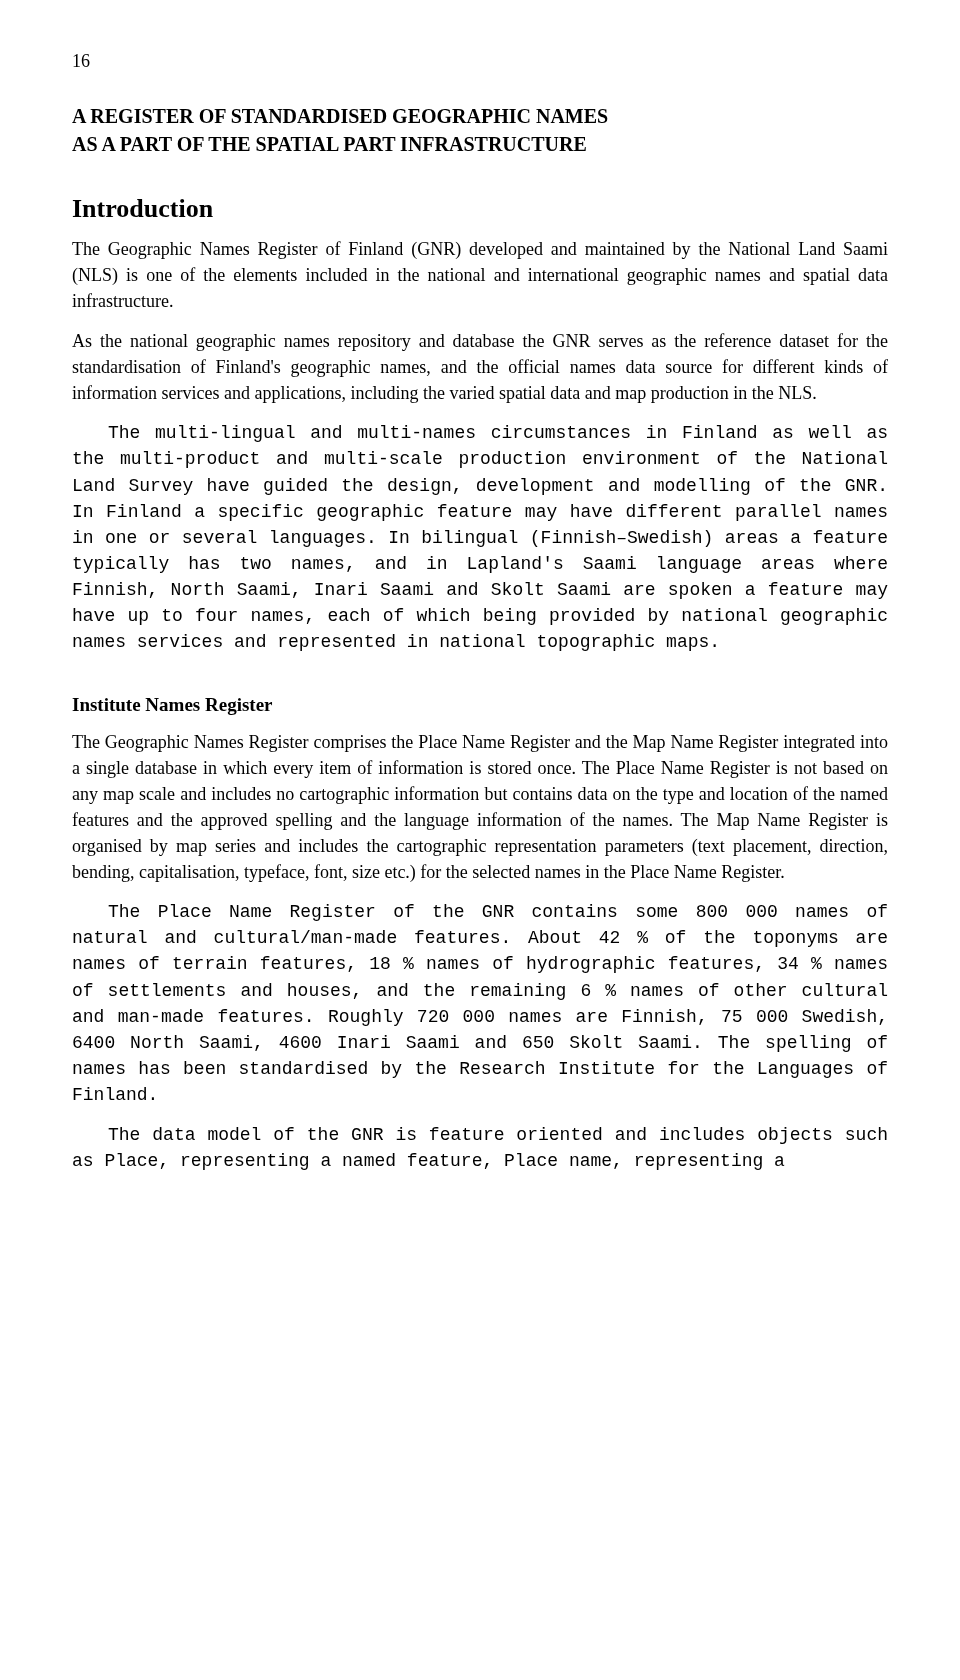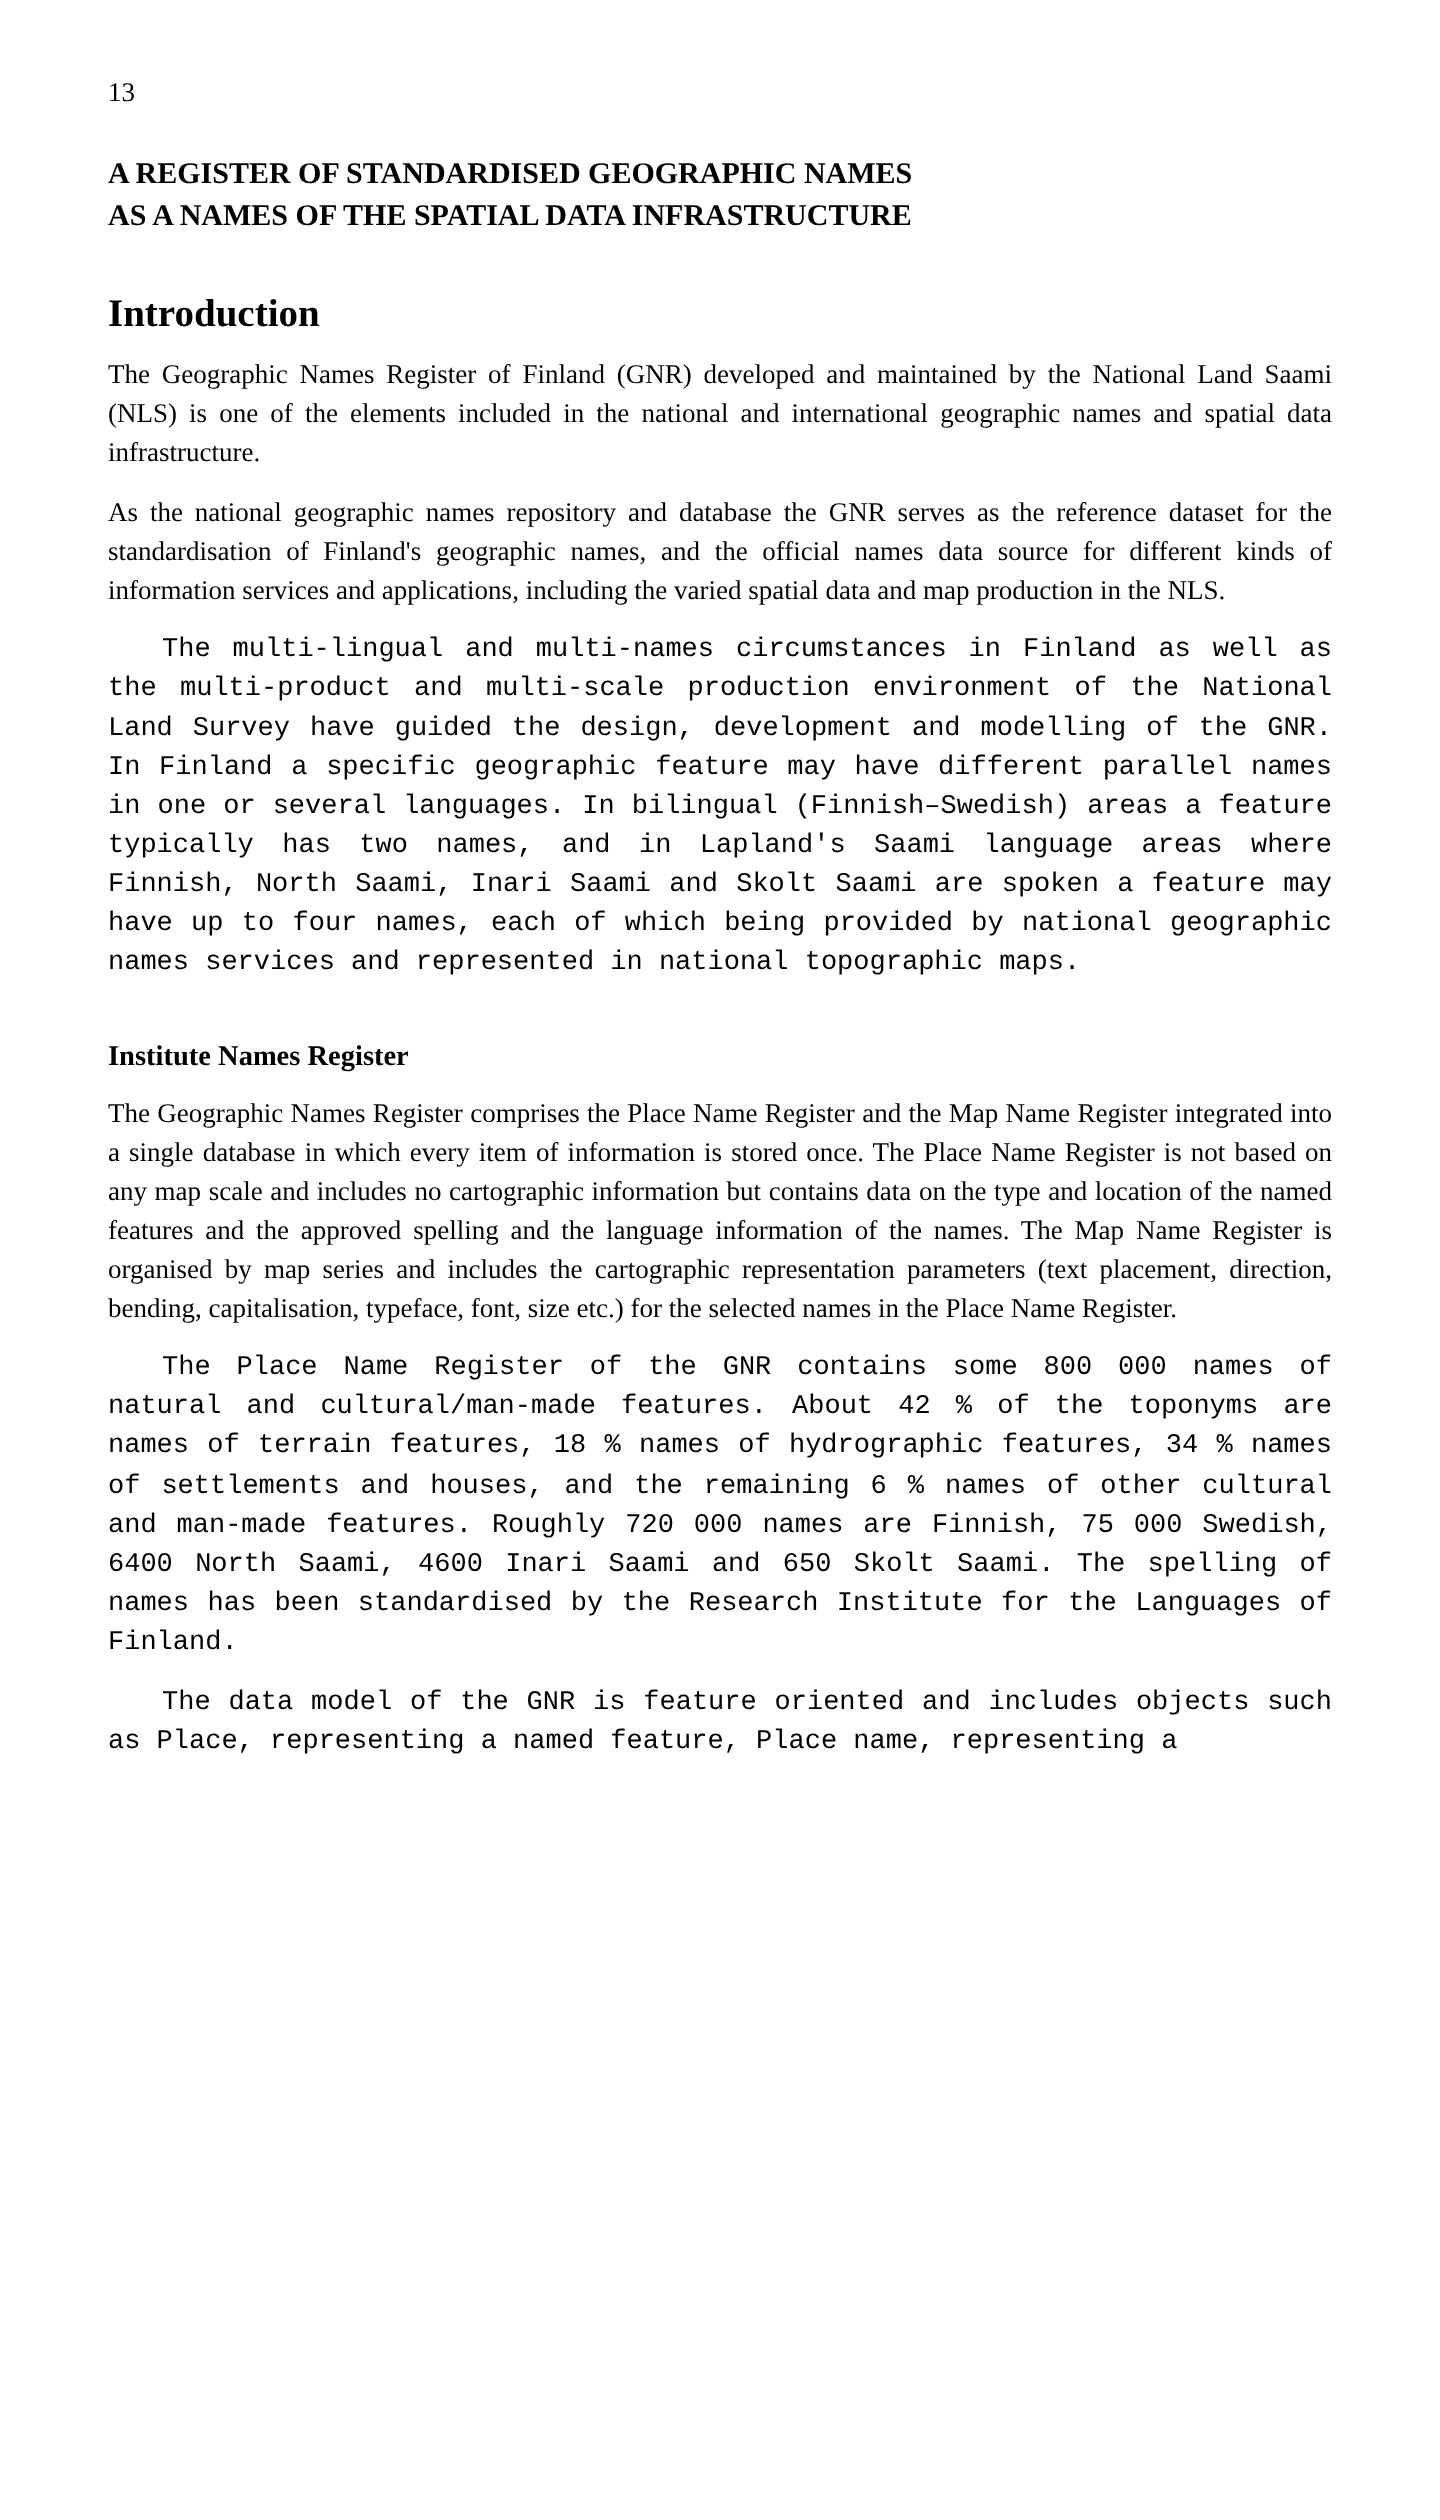--- a/index.html
+++ b/index.html
@@ -53,25 +53,25 @@
 
     .intro-heading {
       font-size: 26px;
       font-weight: bold;
       margin-bottom: 8px;
     }
   </style>
 </head>
 <body>
 
-<p class="page-number">13</p>
+<p class="page-number">16</p>
 
 <div class="main-title">
   <div>A REGISTER OF STANDARDISED GEOGRAPHIC NAMES</div>
-  <div>AS A NAMES OF THE SPATIAL DATA INFRASTRUCTURE</div>
+  <div>AS A PART OF THE SPATIAL PART INFRASTRUCTURE</div>
 </div>
 
 <div class="intro-heading">Introduction</div>
 
 <p class="paragraph-no-indent">The Geographic Names Register of Finland (GNR) developed and maintained by the National Land Saami (NLS) is one of the elements included in the national and international geographic names and spatial data infrastructure.</p>
 
 <p class="paragraph-no-indent">As the national geographic names repository and database the GNR serves as the reference dataset for the standardisation of Finland's geographic names, and the official names data source for different kinds of information services and applications, including the varied spatial data and map production in the NLS.</p>
 
 <p class="paragraph">The multi-lingual and multi-names circumstances in Finland as well as the multi-product and multi-scale production environment of the National Land Survey have guided the design, development and modelling of the GNR. In Finland a specific geographic feature may have different parallel names in one or several languages. In bilingual (Finnish–Swedish) areas a feature typically has two names, and in Lapland's Saami language areas where Finnish, North Saami, Inari Saami and Skolt Saami are spoken a feature may have up to four names, each of which being provided by national geographic names services and represented in national topographic maps.</p>
 

